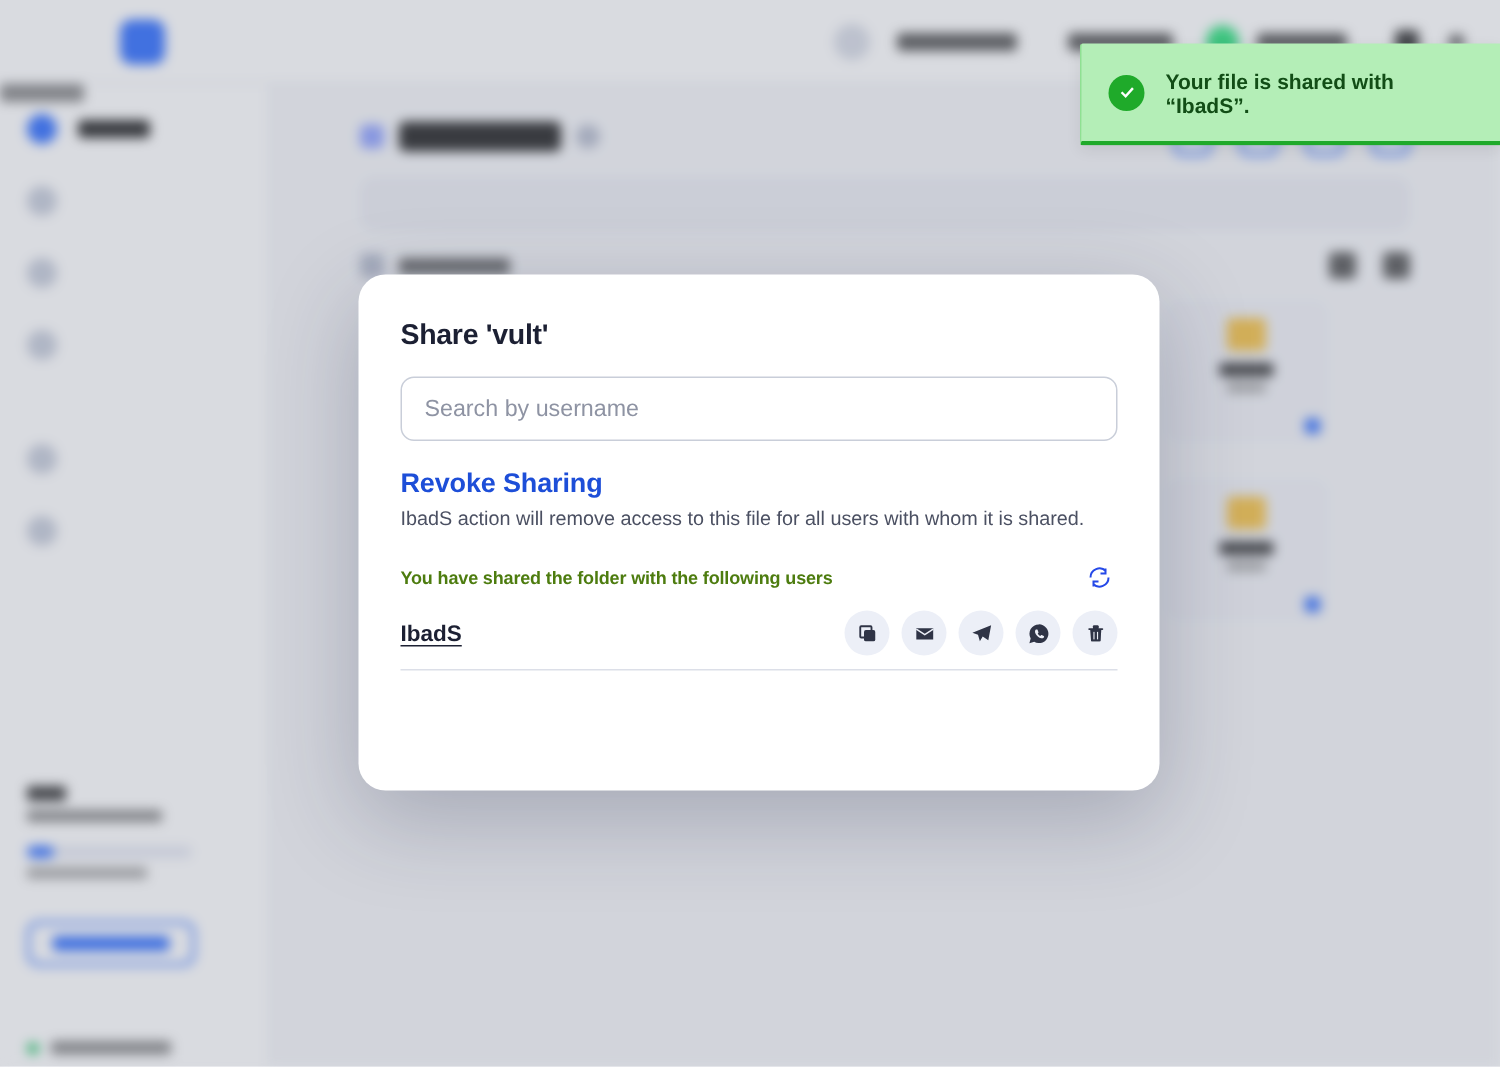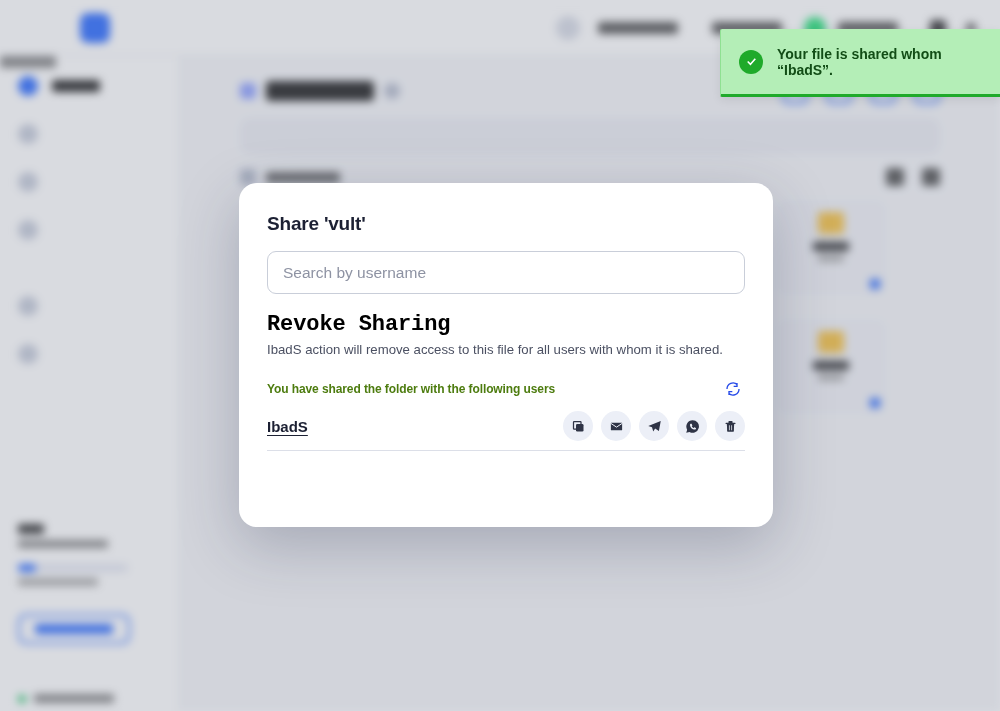--- a/index.html
+++ b/index.html
@@ -83,21 +83,21 @@
   }
   .modal h2 {
     font-size:19px; font-weight:700; color:#1c2033; letter-spacing:-0.2px; margin-bottom:16px;
   }
   .search-field {
     width:100%; height:43px; border:1px solid #c9ced9; border-radius:9px;
     padding:0 15px; font-size:15.5px; color:#1c2033; outline:none;
     margin-bottom:18px;
   }
   .search-field::placeholder { color:#8e93a3; }
-  .modal h3 { font-size:22px; font-weight:700; color:#000000; margin-bottom:4px; letter-spacing:-0.1px;font-family:Liberation Mono, monospace;}
+  .modal h3 { font-size:18px; font-weight:700; color:#1d4ed8; margin-bottom:4px; letter-spacing:-0.1px;}
   .modal p.desc { font-size:13.2px; color:#4b5062; margin-bottom:18px; line-height:1.4;}
   .list-head { display:flex; align-items:center; justify-content:space-between; margin-bottom:10px;}
   .list-head h4 { font-size:12px; font-weight:700; color:#4d7c0f; letter-spacing:-0.1px;}
   .refresh-btn { width:24px; height:24px; border:none; background:transparent; cursor:pointer; display:flex; align-items:center; justify-content:center;}
   .refresh-btn svg { width:16px; height:16px; stroke:#2549e8; stroke-width:2; fill:none;}
   .user-row {
     display:flex; align-items:center; justify-content:space-between;
     border-bottom:1px solid #dcdfe8; padding-bottom:9px;
   }
   .user-name { font-size:15px; font-weight:600; color:#1c2033; text-decoration:underline; text-underline-offset:3px;}
@@ -320,14 +320,14 @@
     </div>
   </div>
 </div>
 
 <div class="toast">
   <div class="toast-ico">
     <svg viewBox="0 0 24 24">
         <polyline points="5 12 10 17 19 7"></polyline>
       </svg>
   </div>
-  <div class="toast-msg">Your file is shared whom “IbadS”.</div>
+  <div class="toast-msg">Your file is shared with “IbadS”.</div>
 </div>
 
 </body></html>

